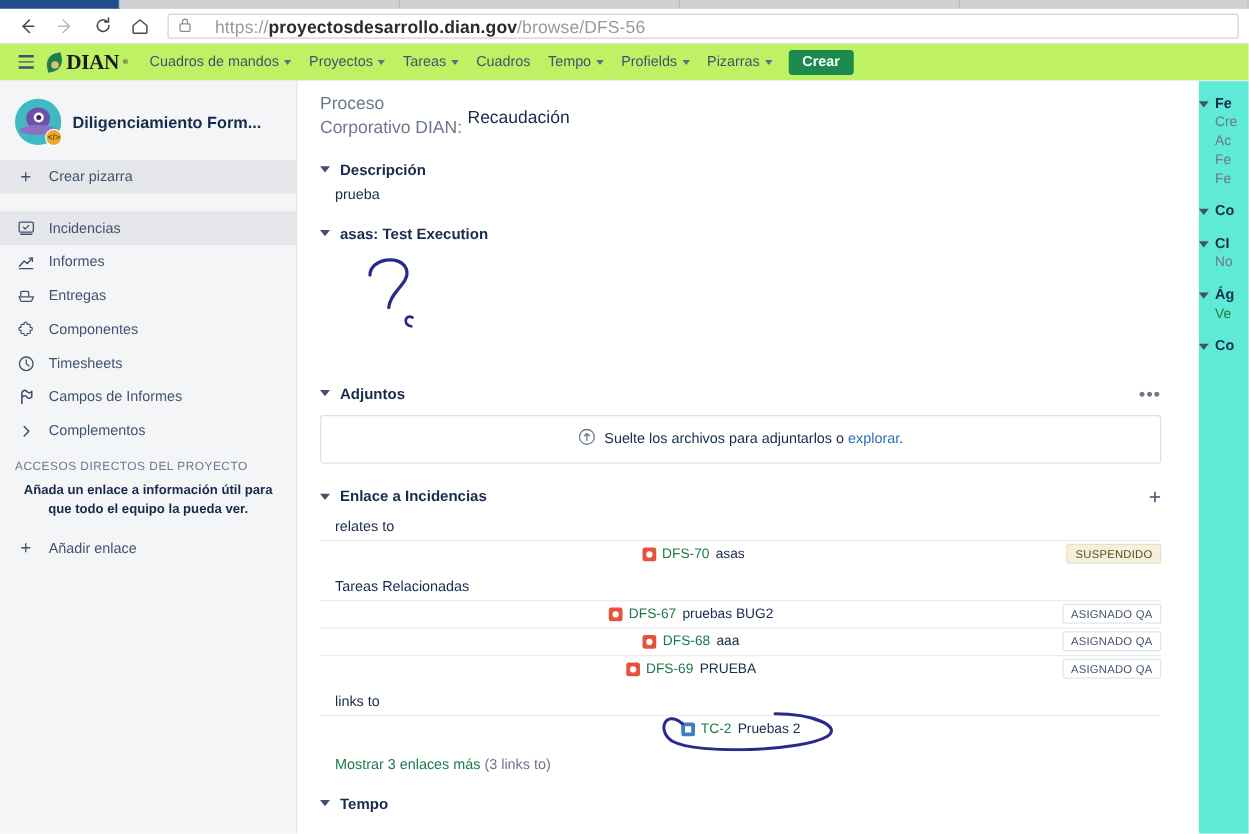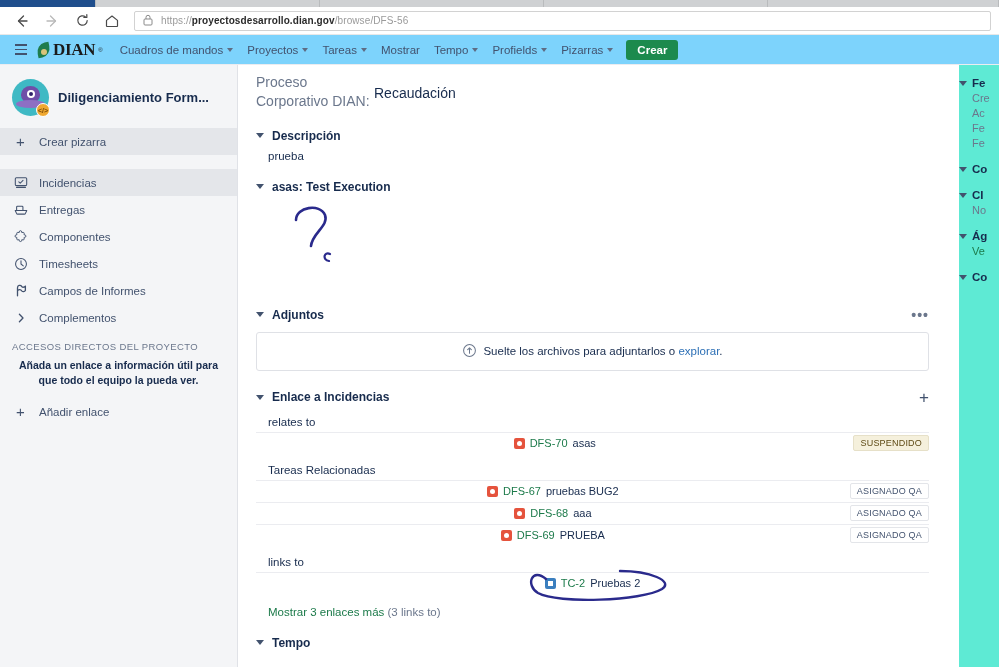--- a/index.html
+++ b/index.html
@@ -23,29 +23,29 @@
     padding: 0 8px; gap: 2px; border-bottom: 1px solid #e8e8e8;
   }
   .navbtn {
     width: 28px; height: 24px; display: flex; align-items: center; justify-content: center;
     color: #4a4a4a;
   }
   .navbtn svg { display: block; }
   .omnibox {
     flex: 1; height: 20px; margin-left: 6px; background: #ffffff;
     border: 1px solid #d2d2d2; border-radius: 2px;
-    display: flex; align-items: center; padding: 0 8px; gap: 8px;
-    font-size: 10px; color: #9a9a9a; letter-spacing: .1px;
+    display: flex; align-items: center; padding: 0 8px; gap: 19px;
+    font-size: 14px; color: #9a9a9a; letter-spacing: .1px;
   }
   .omnibox .host { color: #2b2b2b; font-weight: bold; }
   .omnibox .scheme, .omnibox .path { color: #9a9a9a; }
 
   
   .appbar {
-    height: 30px; background: #7dd3fc; border-bottom: 1px solid #ebecf0;
+    height: 30px; background: #bef264; border-bottom: 1px solid #ebecf0;
     display: flex; align-items: center; padding: 0 6px; gap: 0;
     font-size: 11.5px; color: #2b2b2b;
   }
   .hamburger { width: 24px; display: flex; flex-direction: column; gap: 3px; align-items: center; padding-left: 5px;}
   .hamburger span { display: block; width: 12px; height: 1.5px; background: #42526e; }
   .brand { display: flex; align-items: center; gap: 3px; margin: 0 10px 0 7px; }
   .brand .leaf { width: 13px; height: 14px; position: relative; }
   .brand .leaf::before {
     content: ""; position: absolute; inset: 0;
     background: #1e7c4d;
@@ -270,21 +270,21 @@
   </div>
   <div class="navitem">
     <span>Proyectos</span>
     <span class="caret"></span>
   </div>
   <div class="navitem">
     <span>Tareas</span>
     <span class="caret"></span>
   </div>
   <div class="navitem">
-    <span>Mostrar</span>
+    <span>Cuadros</span>
   </div>
   <div class="navitem">
     <span>Tempo</span>
     <span class="caret"></span>
   </div>
   <div class="navitem">
     <span>Profields</span>
     <span class="caret"></span>
   </div>
   <div class="navitem">
@@ -320,20 +320,30 @@
       <span class="ico">
         <svg width="14" height="14" viewBox="0 0 16 16">
             <rect x="1.5" y="2" width="13" height="9" rx="1.2" fill="none" stroke="#42526e" stroke-width="1.2"></rect>
             <path d="M5.5 6.6l1.6 1.7 3.2-3.4" fill="none" stroke="#42526e" stroke-width="1.2" stroke-linecap="round" stroke-linejoin="round"></path>
             <path d="M3 13h10" stroke="#42526e" stroke-width="1.4" stroke-linecap="round"></path>
           </svg>
       </span>
       <span>Incidencias</span>
     </div>
 
+    <div class="side-item">
+      <span class="ico">
+        <svg width="14" height="14" viewBox="0 0 16 16">
+            <path d="M1.8 11.5L6 6.6l3 2.4 4.4-5" fill="none" stroke="#42526e" stroke-width="1.3" stroke-linecap="round" stroke-linejoin="round"></path>
+            <path d="M10.6 4h3v3" fill="none" stroke="#42526e" stroke-width="1.3" stroke-linecap="round" stroke-linejoin="round"></path>
+            <path d="M1.8 13.6h12" stroke="#42526e" stroke-width="1.3" stroke-linecap="round"></path>
+          </svg>
+      </span>
+      <span>Informes</span>
+    </div>
 
     <div class="side-item">
       <span class="ico">
         <svg width="14" height="14" viewBox="0 0 16 16">
             <path d="M3 8V4.6a1 1 0 0 1 1-1h5.2a1 1 0 0 1 1 1V8" fill="none" stroke="#42526e" stroke-width="1.2" stroke-linejoin="round"></path>
             <path d="M1.4 8.5h13.2l-1.5 3.4a1.4 1.4 0 0 1-1.3.8H4.2a1.4 1.4 0 0 1-1.3-.8z" fill="none" stroke="#42526e" stroke-width="1.2" stroke-linejoin="round"></path>
           </svg>
       </span>
       <span>Entregas</span>
     </div>

